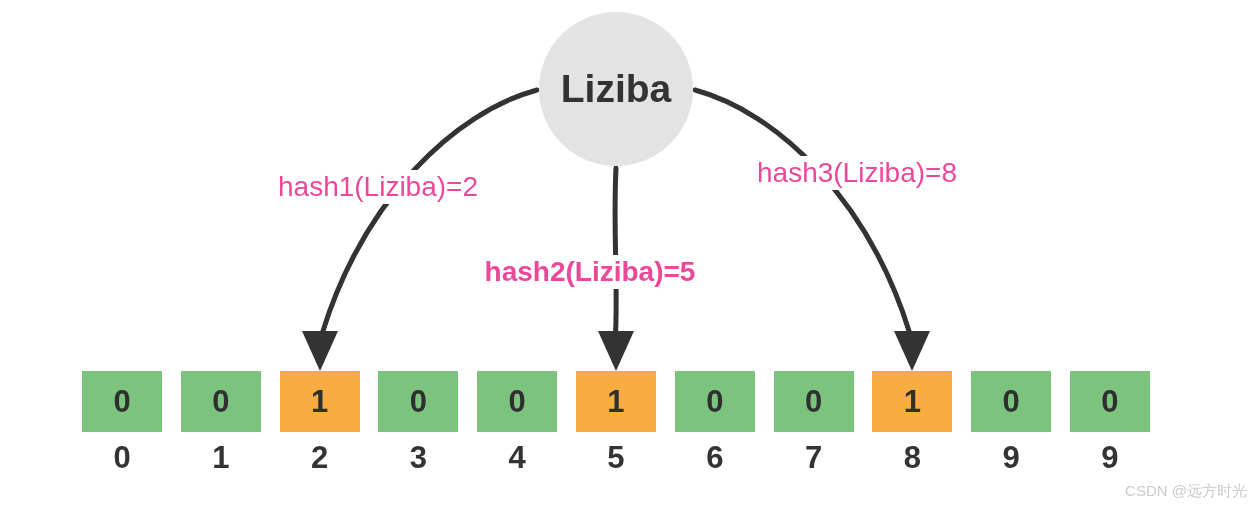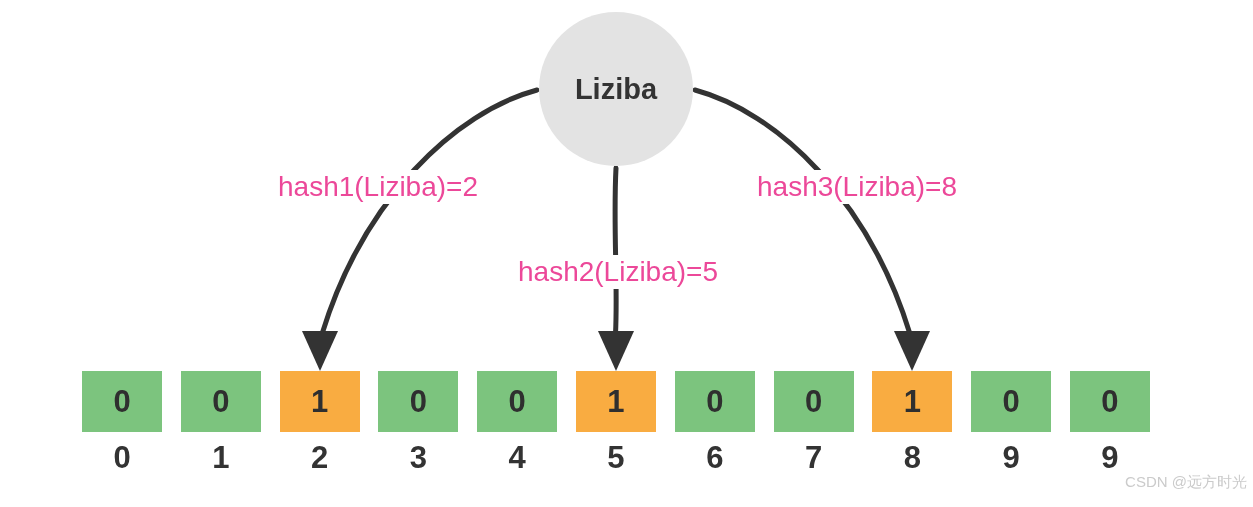--- a/index.html
+++ b/index.html
@@ -10,51 +10,51 @@
     overflow:hidden;
     font-family:"Liberation Sans","DejaVu Sans",sans-serif;
   }
   .arrows{position:absolute;left:0;top:0;width:1253px;height:507px;}
   .arrows path{fill:none;stroke:var(--arrow,#333);stroke-width:5;stroke-linecap:round;}
   .arrows polygon{fill:var(--arrow,#333);}
   .node{
     position:absolute;left:539px;top:12px;width:154px;height:154px;
     border-radius:50%;background:var(--node-fill,#E3E3E3);
     display:flex;align-items:center;justify-content:center;
-    font-size:29px;font-weight:bold;color:#333;
+    font-size:39px;font-weight:bold;color:#333;
   }
   .hash-label{
     position:absolute;transform:translate(-50%,-50%);
     background:#fff;padding:1px 6px;white-space:nowrap;
     font-size:28px;color:#ec4899;
   }
   .hash1{left:378px;top:187px;}
-  .hash2{left:618px;top:272px;}
-  .hash3{left:857px;top:187px;}
+  .hash2{left:590px;top:272px;font-weight:bold;}
+  .hash3{left:857px;top:173px;}
   .cells{
     position:absolute;left:82px;top:371px;
     display:flex;gap:18.8px;
   }
   .cell{
     width:80px;height:61px;flex:0 0 auto;
     display:flex;align-items:center;justify-content:center;
     background:var(--bit-unset,#7CC47E);
     font-size:31px;font-weight:bold;color:#2f2f2f;
   }
   .cell.set{background:var(--bit-set,#F9AC41);}
   .indices{
     position:absolute;left:82px;top:440px;
     display:flex;gap:18.8px;
   }
   .index{
     width:80px;flex:0 0 auto;text-align:center;
     font-size:31px;font-weight:bold;color:#333;
   }
   .watermark{
-    position:absolute;right:6px;bottom:15px;
+    position:absolute;right:6px;bottom:6px;
     font-size:15px;color:#cbcbcb;
   }
 </style>
 </head>
 <body>
 
 <div class="canvas">
 
   <svg class="arrows" viewBox="0 0 1253 507">
     <path d="M 537 90 C 455 112, 363 200, 322 334"></path>

